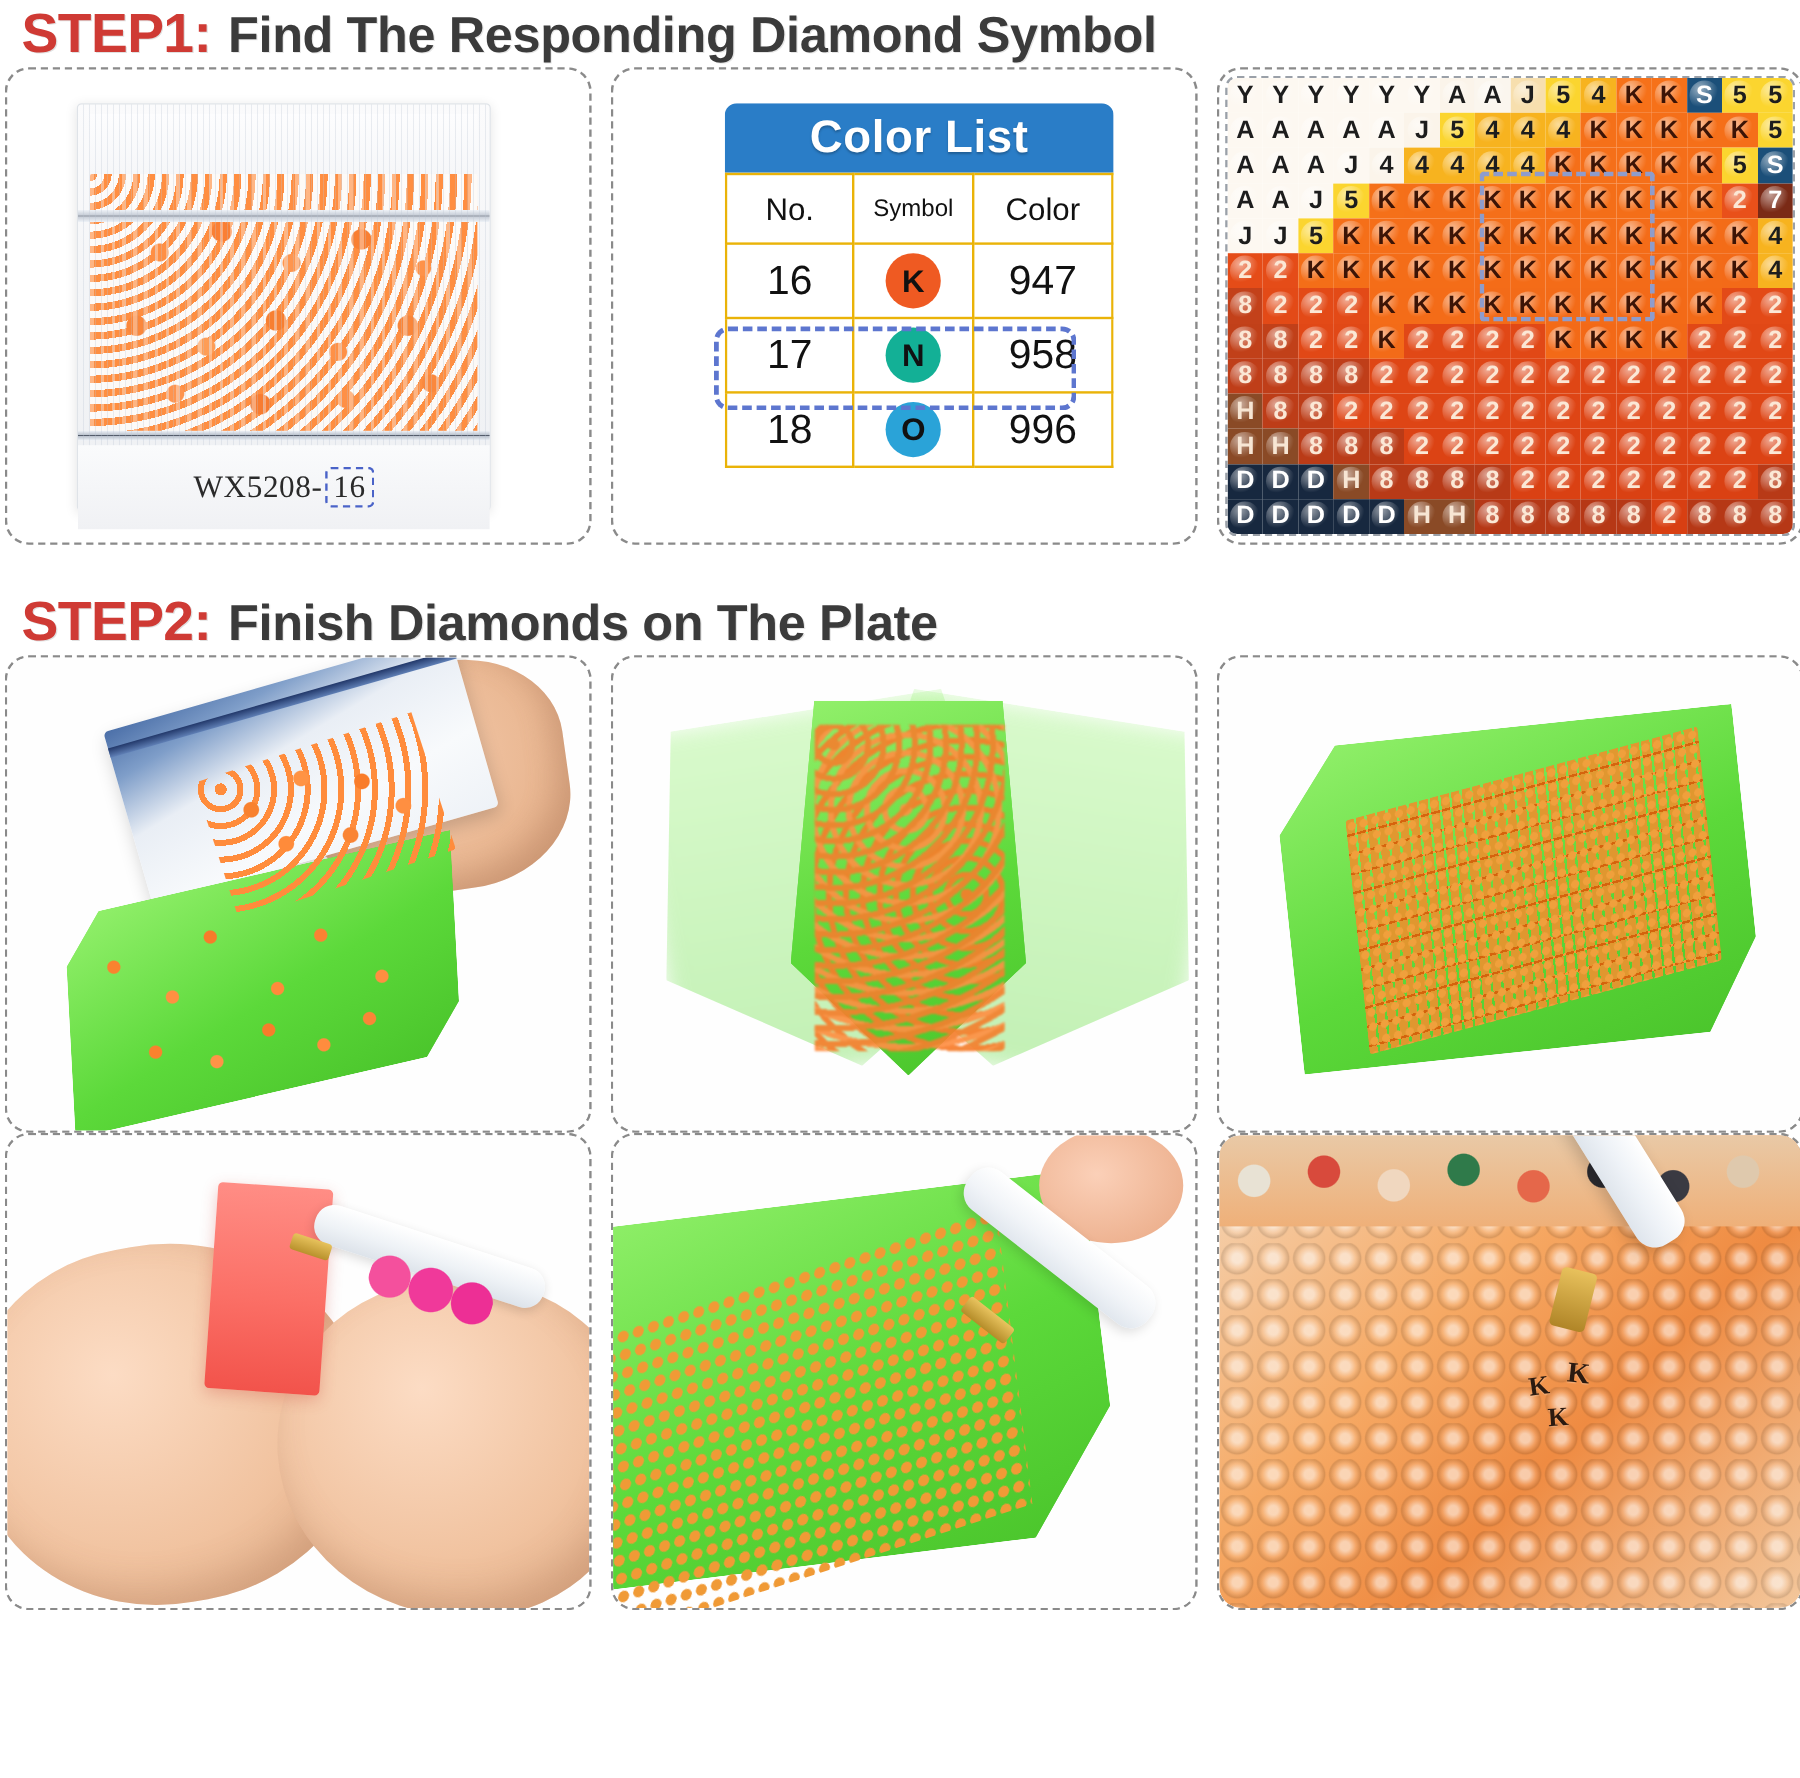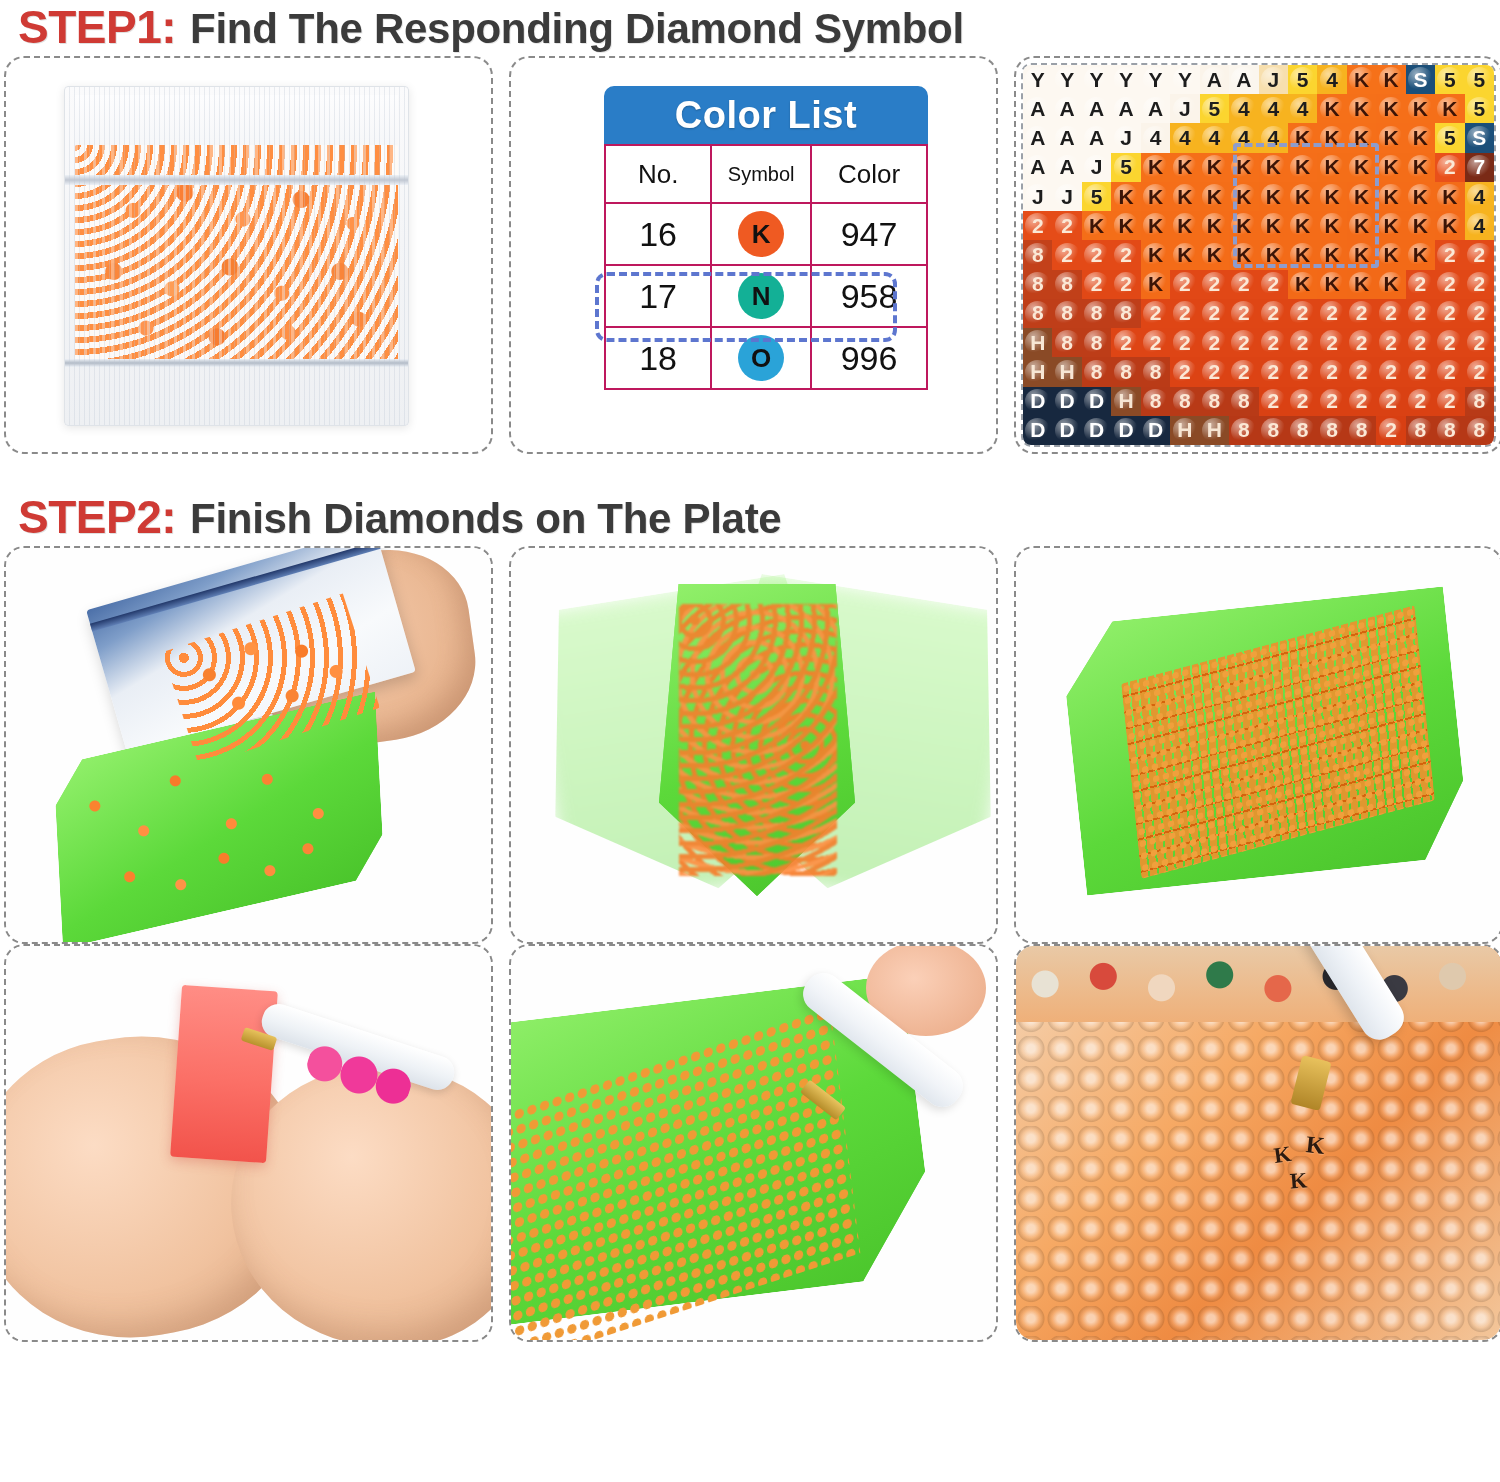--- a/index.html
+++ b/index.html
@@ -126,21 +126,21 @@
   .clist-title {
     height: 58px; background: #2a7dc7;
     border: 2px solid #2a7dc7; border-radius: 10px 10px 0 0;
     display:flex; align-items:center; justify-content:center;
     color:#ffffff; font-size:38px; font-weight:700;
     text-shadow: 0 1px 2px rgba(0,0,0,.25);
     letter-spacing:.5px;
   }
   .clist table { border-collapse: collapse; width: 100%; background:#fff; }
   .clist td, .clist th {
-    border: 2px solid #be185d;
+    border: 2px solid #eab308;
     text-align:center; vertical-align:middle;
     font-weight:400; color:#111;
   }
   .clist th { font-size: 26px; height: 58px; }
   .clist th.sym { font-size: 20px; }
   .clist td { height: 62px; font-size: 34px; }
   .c-no { width: 33%; }
   .c-sym { width: 31%; }
   .c-col { width: 36%; }
   .dot {
@@ -437,20 +437,26 @@
   <div class="row">
 
     <div class="panel r1">
       <div class="panel-inner">
         <div class="bag">
           <div class="bag-topgap"></div>
           <div class="bag-fill"></div>
           <div class="bag-seal top"></div>
           <div class="bag-seal bot"></div>
           <div class="bag-ridges"></div>
+          <div class="bag-label">
+            <span class="bag-code">
+              <span>WX5208-</span>
+              <span class="code-hl">16</span>
+            </span>
+          </div>
         </div>
       </div>
     </div>
 
     <div class="panel r1">
       <div class="panel-inner">
         <div class="clist">
           <div class="clist-title">Color List</div>
           <table>
             <tbody>

